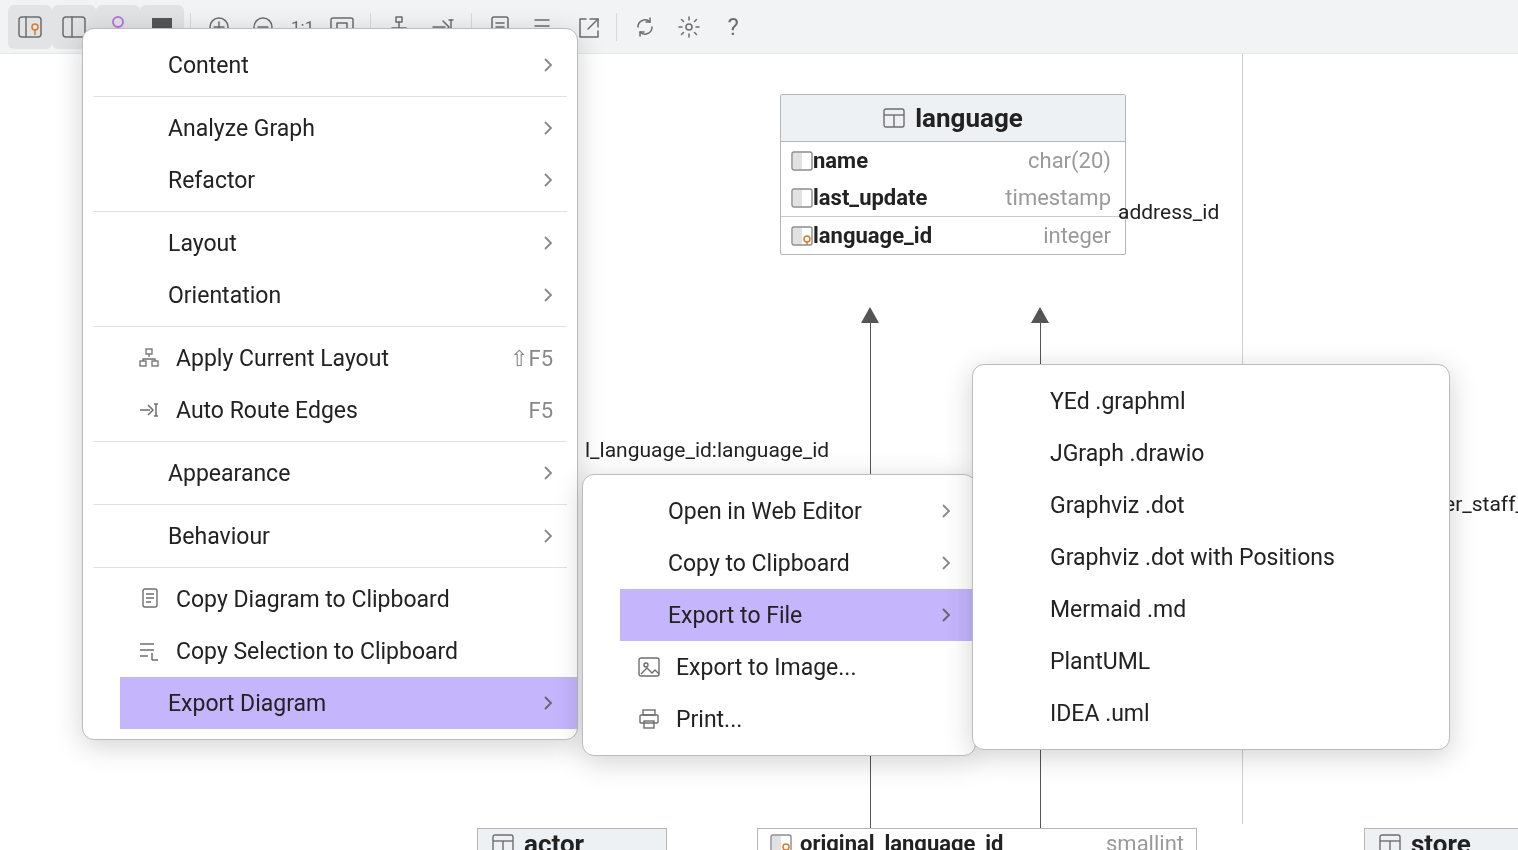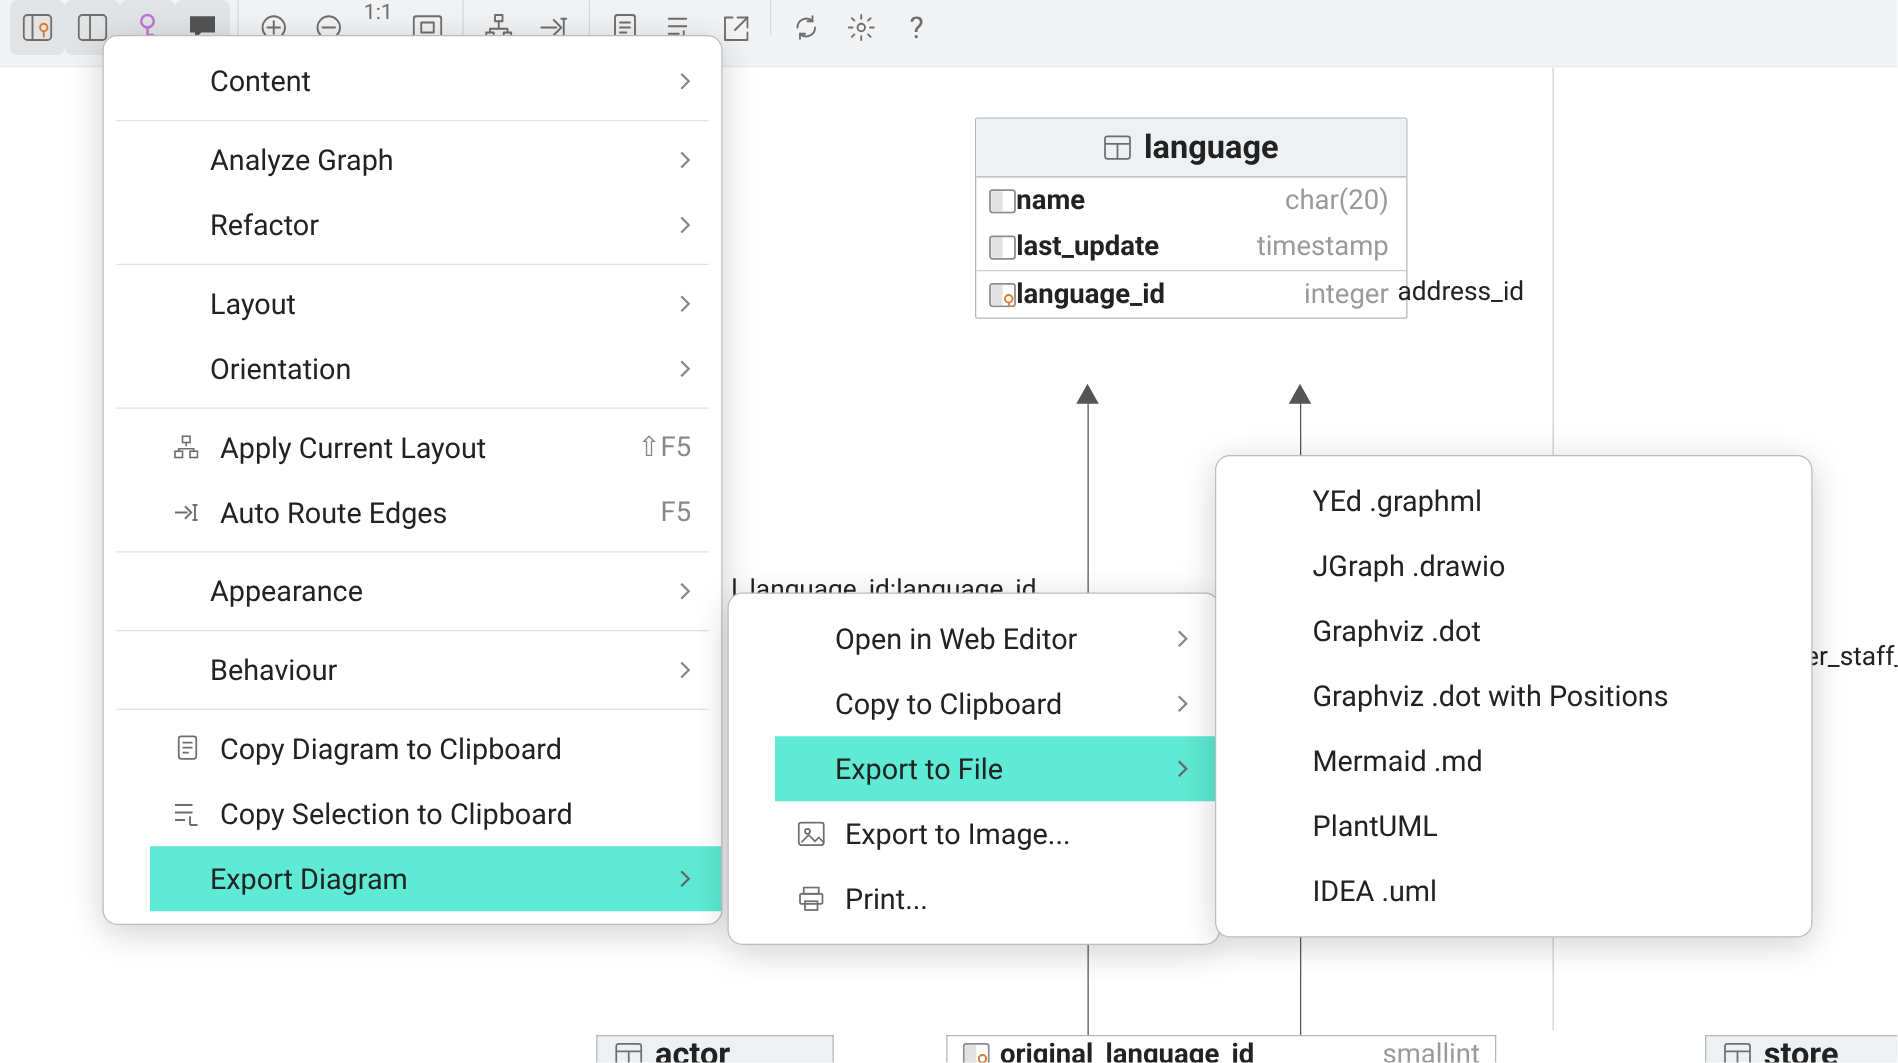--- a/index.html
+++ b/index.html
@@ -12,20 +12,21 @@
     position: relative;
     font-weight: 400;
   }
   
   .toolbar {
     position: absolute;
     left: 0; top: 0;
     width: 100%; height: 54px;
     background: #f2f3f4;
     display: flex;
+    align-items: center;
     padding: 0 8px;
     gap: 0;
     border-bottom: 1px solid #e7e8ea;
   }
   .tbtn {
     width: 44px; height: 44px;
     display: flex; align-items: center; justify-content: center;
     border-radius: 6px;
     color: #6e6e6e;
   }
@@ -104,21 +105,20 @@
     background:#fff;
   }
   .film-row .colname{ font-weight:700; color:#222;}
   .film-row .coltype{ color:#9a9a9a; margin-left:auto;}
 
   
   .stray {
     position:absolute;
     font-size:21px;
     color:#222;
-    margin-top:22px;
   }
 
   
   .vline { position:absolute; width:1px; background:#555; }
 
   
   .arrow {
     position:absolute;
     width:0; height:0;
     border-left:9px solid transparent;
@@ -147,21 +147,21 @@
     margin-left:37px;
   }
   .mi .micon {
     width:30px; height:30px;
     display:flex; align-items:center; justify-content:center;
     flex:0 0 30px;
   }
   .mi .mtext { flex:0 0 auto; }
   .mi .mshortcut { margin-left:auto; color:#888; font-size:22px;}
   .mi .chev { margin-left:auto; }
-  .mi.highlight { background:#5eead4; }
+  .mi.highlight { background:#c4b5fd; }
   .msep {
     height:1px;
     background:#e2e2e2;
     margin:5px 10px;
   }
   .menu.main { left:82px; top:28px; width:496px; }
   .menu.main .mi { padding-left:48px; }
   .menu.main .mi.with-icon { padding-left:14px; }
   .menu.sub1 { left:582px; top:474px; width:394px; }
   .menu.sub1 .mi { padding-left:48px; }

